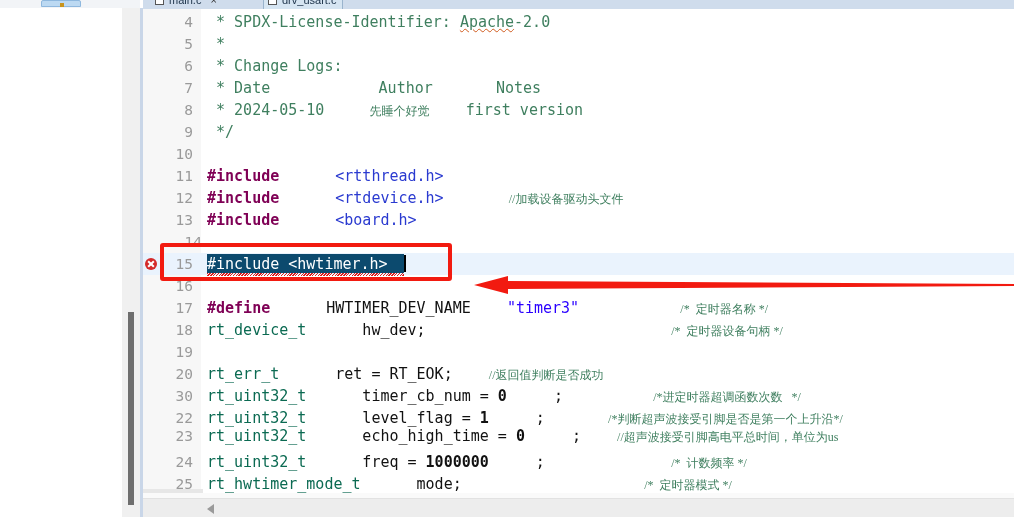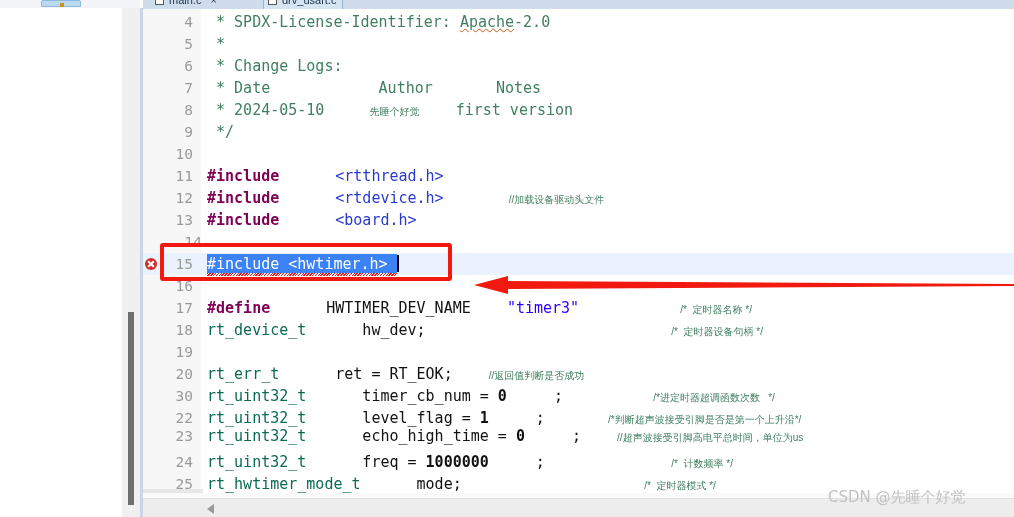--- a/index.html
+++ b/index.html
@@ -46,24 +46,24 @@
 
   .hl-row{background:#eaf3fd;}
 
   .tok-cmt{color:#3f7f5f;}
   .tok-pre{color:#7f0055;font-weight:bold;}
   .tok-inc{color:#2a3ad0;}
   .tok-str{color:#2a00ff;}
   .tok-type{color:#0b6a52;}
   .tok-id{color:#111;margin-left:47px;}
   .tok-num{color:#111;font-weight:bold;}
-  .cmt-cn{color:#3f7f5f;font-family:Liberation Sans, sans-serif;font-size:10px;}
+  .cmt-cn{color:#3f7f5f;font-family:Liberation Serif, serif;font-size:12px;}
   .misspell{text-decoration:underline;text-decoration-style:wavy;text-decoration-color:#d05b1e;text-decoration-thickness:1px;}
 
-  .sel{background:#3b82f6;color:#ffffff;padding:1px 9px 0 0;}
+  .sel{background:#0c4a6e;color:#ffffff;padding:1px 16px 0 0;}
   .selline{position:relative;display:inline-block;}
   .squiggle{position:absolute;left:0;bottom:-1px;height:3px;width:100%;
     background-image:repeating-linear-gradient(135deg,#e01b1b 0px,#e01b1b 1px,transparent 1px,transparent 2px);}
   .caret{display:inline-block;width:2px;height:17px;background:#000;vertical-align:-3px;}
 
   
   .err-ic{position:absolute;left:2px;top:5px;width:12px;height:12px;border-radius:50%;background:#d42a2a;}
   .err-ic:before,.err-ic:after{content:"";position:absolute;left:2px;top:5px;width:8px;height:2px;background:#fff;}
   .err-ic:before{transform:rotate(45deg);}
   .err-ic:after{transform:rotate(-45deg);}
@@ -213,14 +213,13 @@
   <svg class="ann-arrow" viewBox="0 0 540 22">
     <polygon points="0,11 34,2 34,7 540,10 540,12 34,15 34,20" fill="#f21a10"></polygon>
   </svg>
 
   <div class="hs-topcap"></div>
   <div class="hscroll-thumbgap"></div>
   <div class="hscroll">
     <div class="hscroll-arrow"></div>
   </div>
 
-  <div class="wm">CSDN @先睡个好觉</div>
 </div>
 
 </body></html>

